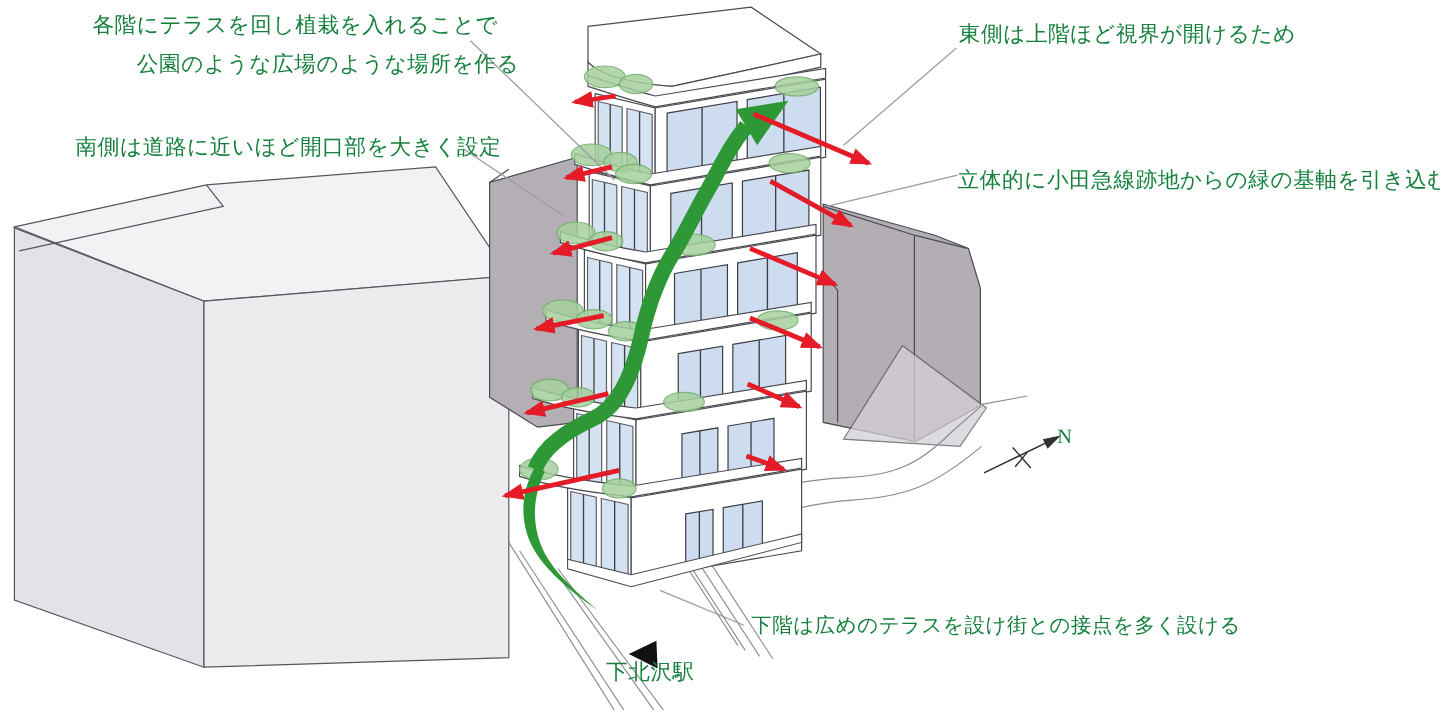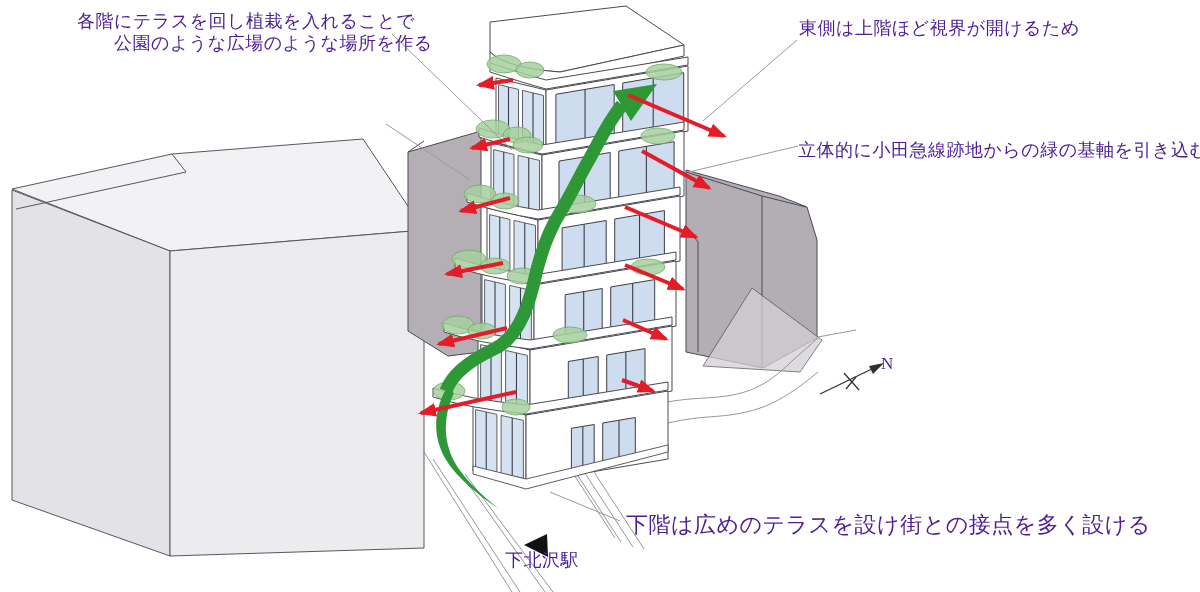--- a/index.html
+++ b/index.html
@@ -1,20 +1,20 @@
 <!DOCTYPE html>
 <html><head>
 <meta charset="utf-8">
 <style>
   html,body{margin:0;padding:0;background:#fff;}
   #stage{position:relative;width:1200px;height:592px;background:#fff;overflow:hidden;
          font-family:"Liberation Serif","DejaVu Serif",serif;}
   #scene{position:absolute;left:0;top:0;}
-  .ann{position:absolute;font-size:18px;color:#4c1d95;white-space:nowrap;letter-spacing:.5px;}
-  .ann.small{font-size:22px;text-align:right;}
+  .ann{position:absolute;font-size:18px;color:#15803d;white-space:nowrap;letter-spacing:.5px;}
+  .ann.small{font-size:17px;text-align:right;}
   .ann.compass{font-size:17px;}
 </style>
 </head>
 <body>
 
 <div id="stage">
 
 <svg id="scene" width="1200" height="592" viewBox="0 0 1200 592">
 
   <defs>
@@ -207,20 +207,21 @@
     <line x1="820" y1="394" x2="876" y2="367"></line>
     <polygon points="884,363 869,366 873,374" fill="#2e2e33" stroke="none"></polygon>
     <line x1="844" y1="373" x2="859" y2="390"></line>
     <line x1="846" y1="389" x2="856" y2="377"></line>
   </g>
 
   <polygon points="524,545 547,534 548,557" fill="#111114"></polygon>
 </svg>
 
 <div class="ann" style="left:77px;top:9px">各階にテラスを回し植栽を入れることで</div>
-<div class="ann" style="left:114px;top:31px">公園のような広場のような場所を作る</div>
+<div class="ann" style="left:114px;top:41px">公園のような広場のような場所を作る</div>
+<div class="ann" style="left:63px;top:110px">南側は道路に近いほど開口部を大きく設定</div>
 <div class="ann" style="left:799px;top:16px">東側は上階ほど視界が開けるため</div>
 <div class="ann" style="left:798px;top:138px">立体的に小田急線跡地からの緑の基軸を引き込む</div>
 <div class="ann small" style="left:626px;top:510px">下階は広めのテラスを設け街との接点を多く設ける</div>
 <div class="ann" style="left:505px;top:548px">下北沢駅</div>
 <div class="ann compass" style="left:881px;top:354px">N</div>
 
 </div>
 
 </body></html>

